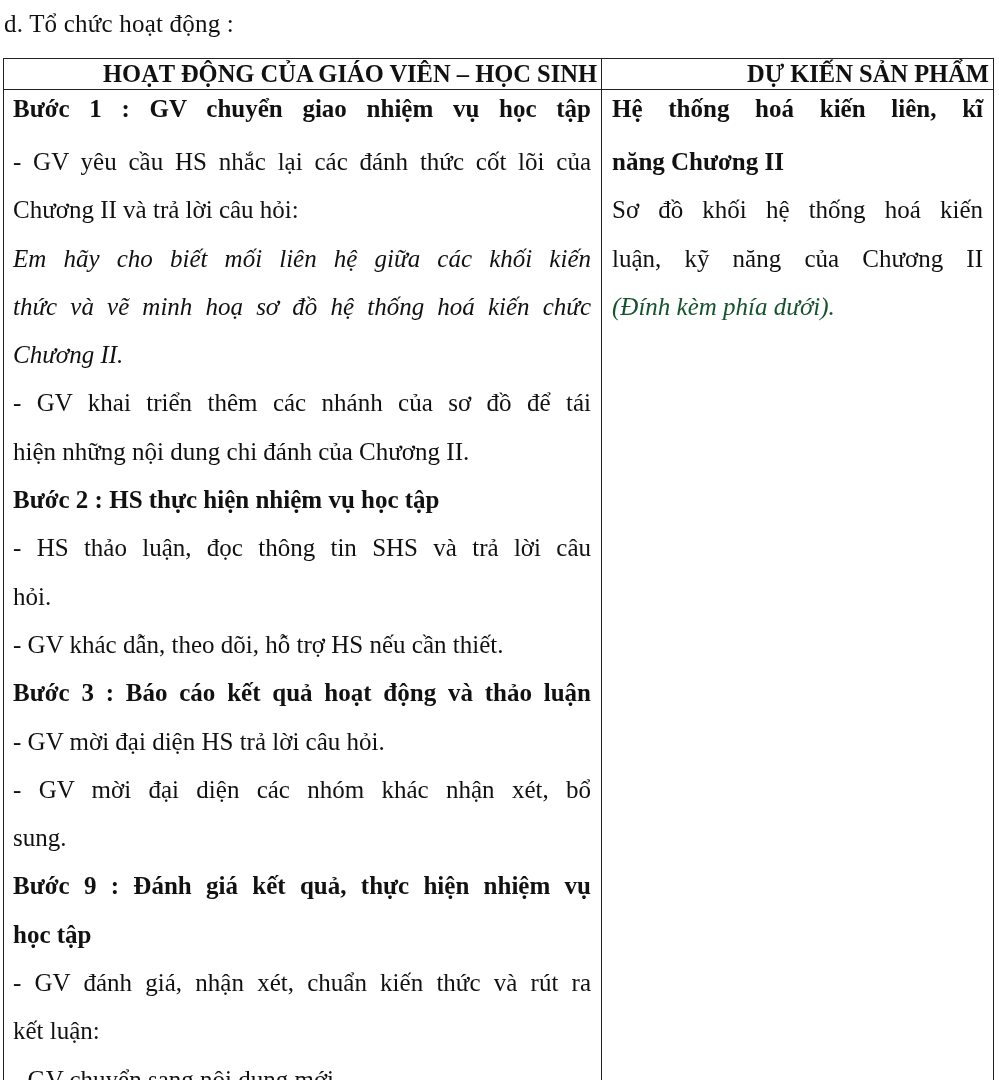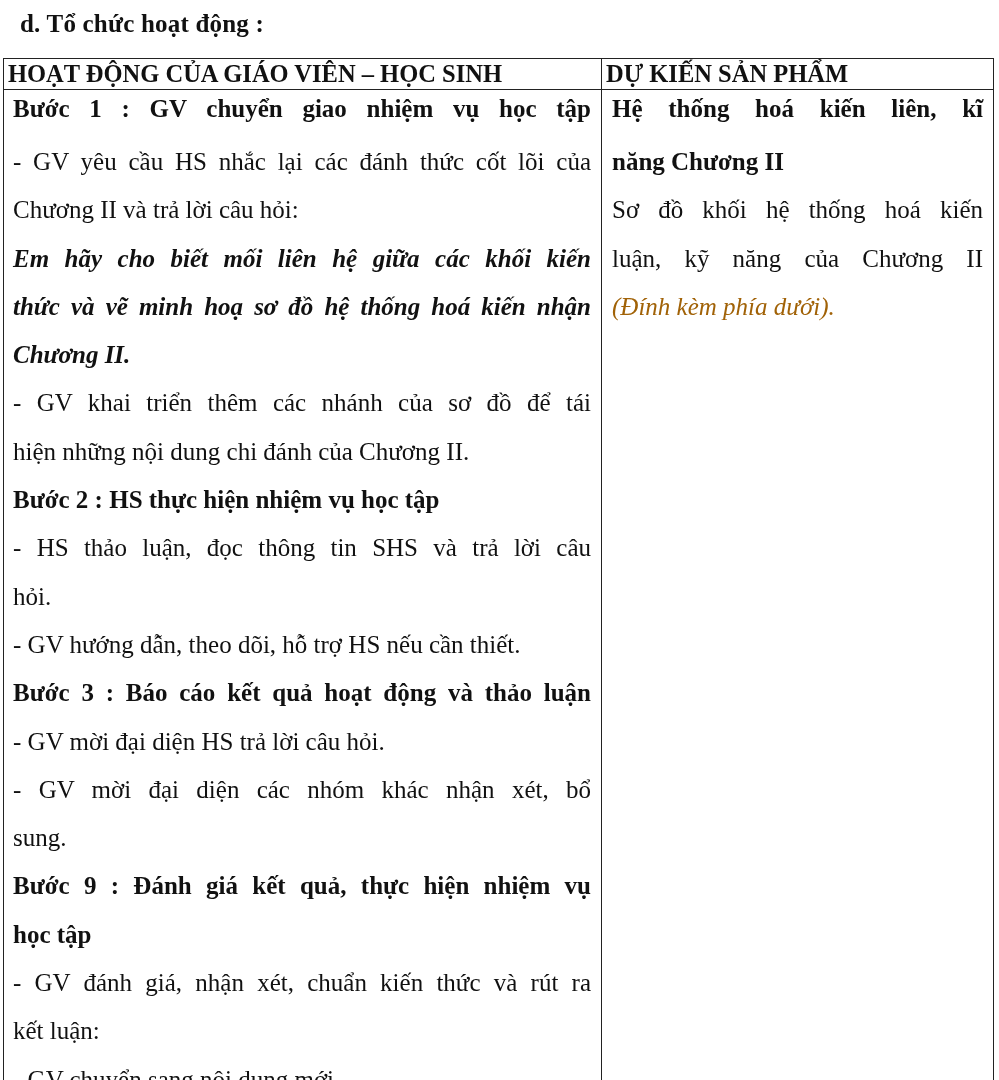--- a/index.html
+++ b/index.html
@@ -2,50 +2,50 @@
 <html><head>
 <meta charset="utf-8">
 <style>
   html, body { margin: 0; padding: 0; background: #ffffff; }
   body {
     width: 999px; height: 1080px; overflow: hidden; position: relative;
     font-family: "Liberation Serif", "DejaVu Serif", serif;
     color: #111111;
   }
   .heading {
-    position: absolute; left: 20px; top: 10px;
-    font-size: 25px; font-weight: bold; letter-spacing: 0.2px;
+    position: absolute; left: 4px; top: 10px;
+    font-size: 25px; font-weight: normal; letter-spacing: 0.2px;
   }
   table.activity {
     position: absolute; left: 3px; top: 58px;
     width: 990px;
     border-collapse: collapse;
     table-layout: fixed;
   }
   table.activity th, table.activity td {
     border: 1.5px solid #222222;
     vertical-align: top;
   }
   table.activity th {
-    font-size: 24.5px; font-weight: bold; text-align: left;
+    font-size: 24.5px; font-weight: bold; text-align: right;
     height: 30px; line-height: 30px; padding: 0 4px;
     white-space: nowrap;
   }
   col.c1 { width: 598px; }
   col.c2 { width: 392px; }
   td.left { padding: 0 10px 0 9px; border-bottom: none; }
   td.right { padding: 0 10px 0 10px; border-bottom: none; }
   .line {
     font-size: 25px; line-height: 48.3px; text-align: justify;
     text-align-last: left;
   }
   .line.just { text-align-last: justify; }
   .b { font-weight: bold; }
-  .i { font-style: italic; font-weight: bold; }
-  .red { color: #a16207; font-style: italic; }
+  .i { font-style: italic; }
+  .red { color: #14532d; font-style: italic; }
   .first { line-height: 38px; margin-bottom: 10px; }
 </style>
 </head>
 <body>
 
 <div class="heading">d. Tổ chức hoạt động :</div>
 
 <table class="activity">
   <colgroup>
       <col class="c1">
@@ -57,29 +57,29 @@
       <th>DỰ KIẾN SẢN PHẨM</th>
     </tr>
   </thead>
   <tbody>
     <tr>
       <td class="left">
         <div class="line b first just">Bước 1 : GV chuyển giao nhiệm vụ học tập</div>
         <div class="line just">- GV yêu cầu HS nhắc lại các đánh thức cốt lõi của</div>
         <div class="line">Chương II và trả lời câu hỏi:</div>
         <div class="line i just">Em hãy cho biết mối liên hệ giữa các khối kiến</div>
-        <div class="line i just">thức và vẽ minh hoạ sơ đồ hệ thống hoá kiến nhận</div>
+        <div class="line i just">thức và vẽ minh hoạ sơ đồ hệ thống hoá kiến chức</div>
         <div class="line i">Chương II.</div>
         <div class="line just">- GV khai triển thêm các nhánh của sơ đồ để tái</div>
         <div class="line">hiện những nội dung chi đánh của Chương II.</div>
 
         <div class="line b">Bước 2 : HS thực hiện nhiệm vụ học tập</div>
         <div class="line just">- HS thảo luận, đọc thông tin SHS và trả lời câu</div>
         <div class="line">hỏi.</div>
-        <div class="line">- GV hướng dẫn, theo dõi, hỗ trợ HS nếu cần thiết.</div>
+        <div class="line">- GV khác dẫn, theo dõi, hỗ trợ HS nếu cần thiết.</div>
 
         <div class="line b just">Bước 3 : Báo cáo kết quả hoạt động và thảo luận</div>
         <div class="line">- GV mời đại diện HS trả lời câu hỏi.</div>
         <div class="line just">- GV mời đại diện các nhóm khác nhận xét, bổ</div>
         <div class="line">sung.</div>
 
         <div class="line b just">Bước 9 : Đánh giá kết quả, thực hiện nhiệm vụ</div>
         <div class="line b">học tập</div>
         <div class="line just">- GV đánh giá, nhận xét, chuẩn kiến thức và rút ra</div>
         <div class="line">kết luận:</div>

